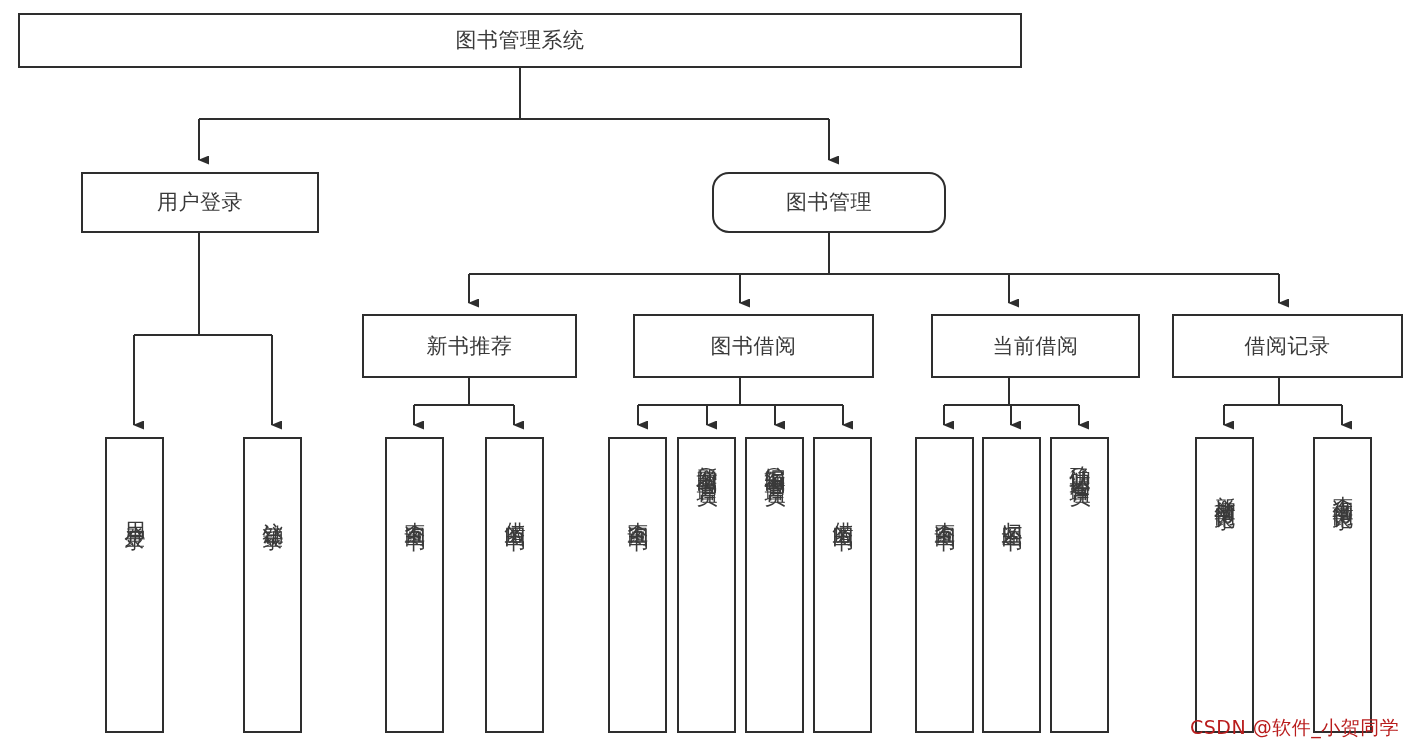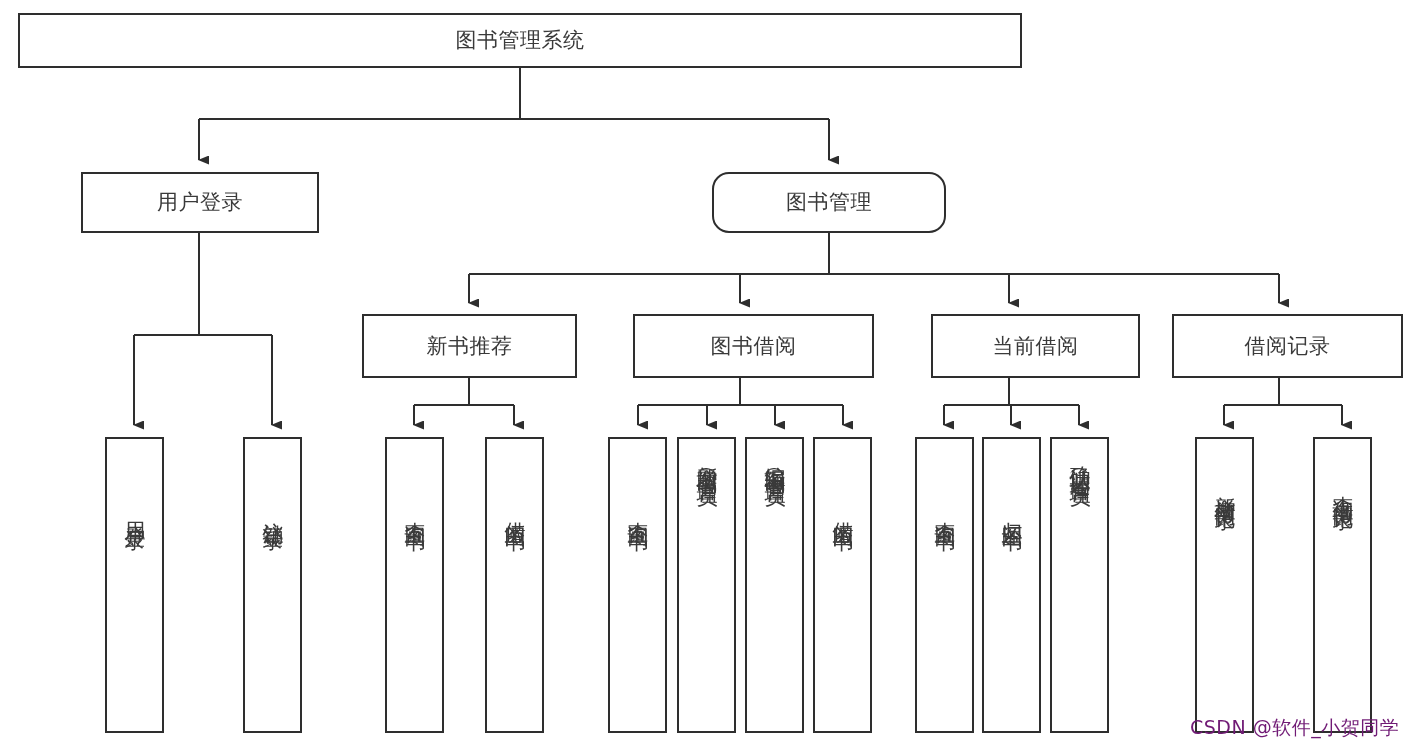--- a/index.html
+++ b/index.html
@@ -54,21 +54,21 @@
   .node-box.vertical .node-label {
     writing-mode: vertical-rl;
     text-orientation: upright;
     font-size: 21px;
     letter-spacing: 3px;
     line-height: 1;
     white-space: nowrap;
   }
   .watermark {
     position: absolute;
-    color: #701a75;
+    color: #b91c1c;
     font-size: 19px;
     white-space: nowrap;
     letter-spacing: 0.5px;
   }
 </style>
 </head>
 <body>
 
 <div id="diagram-root">
 

